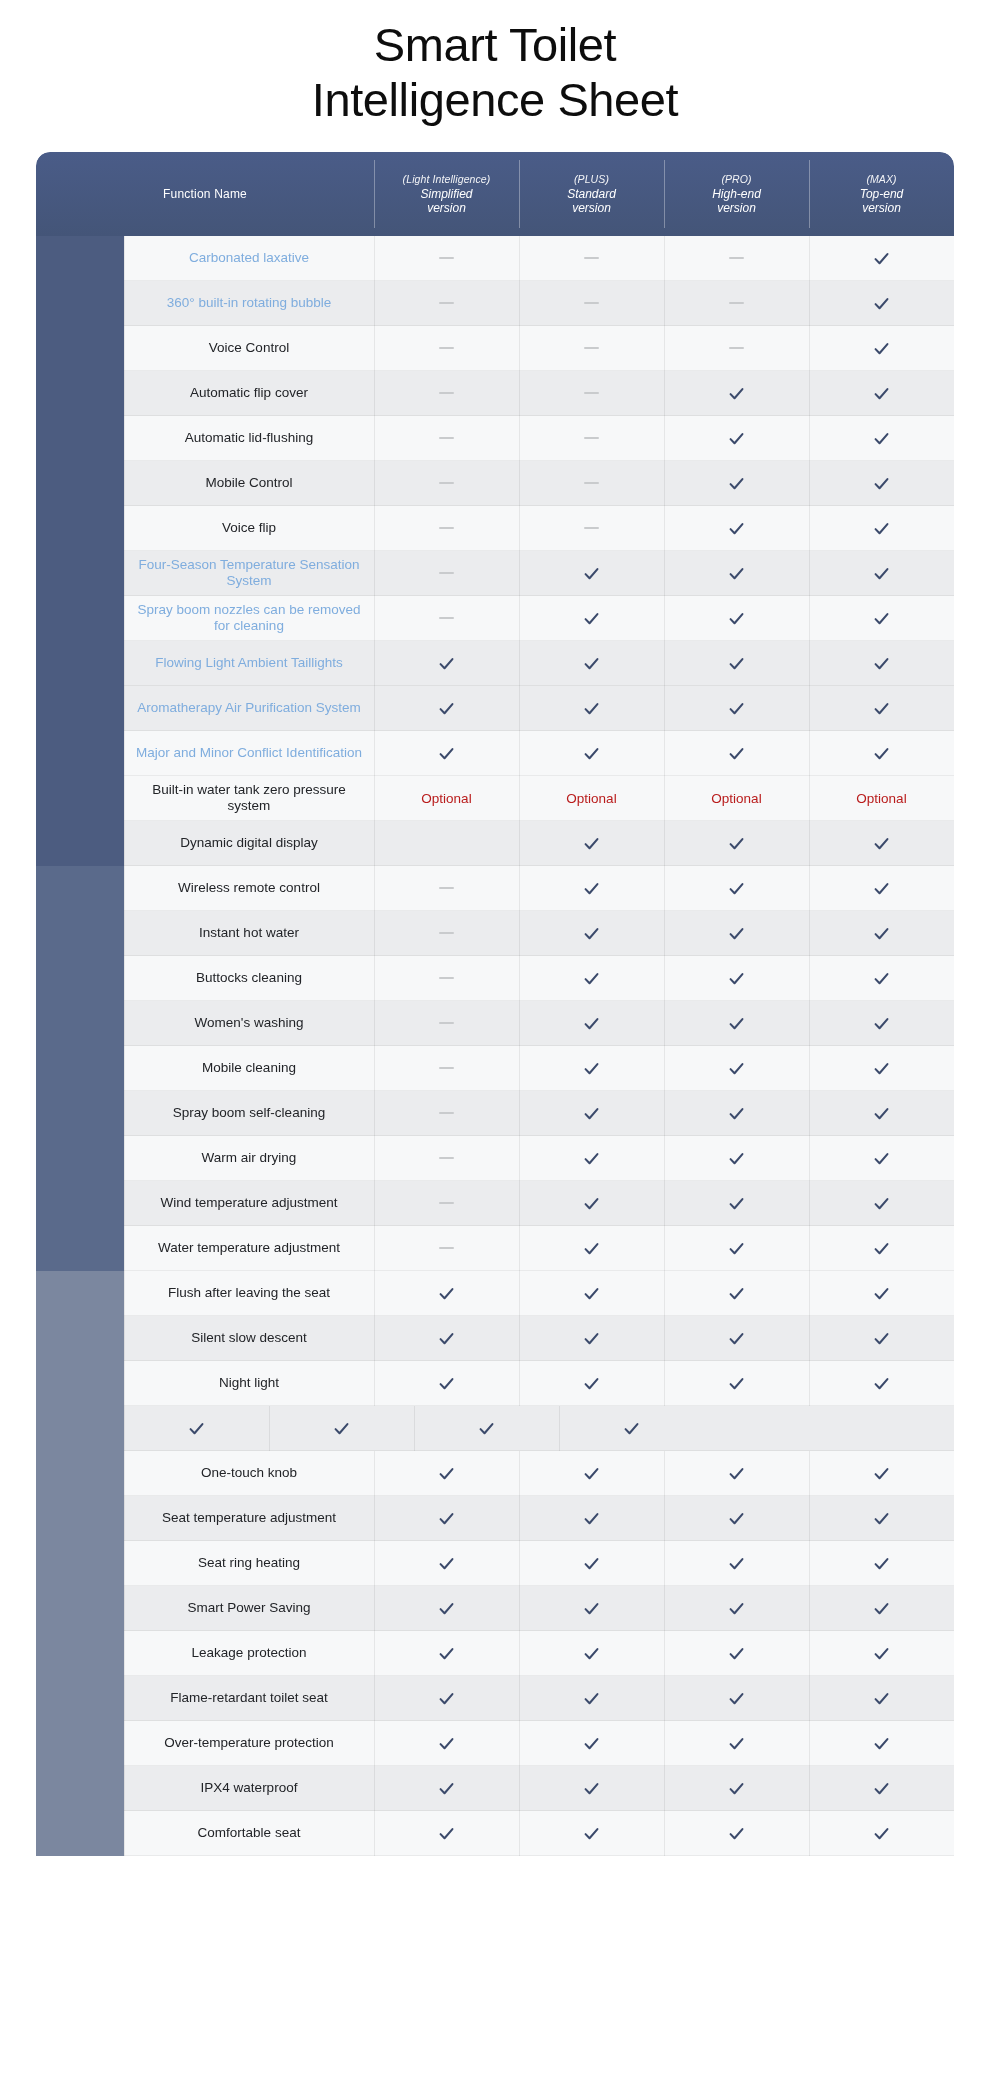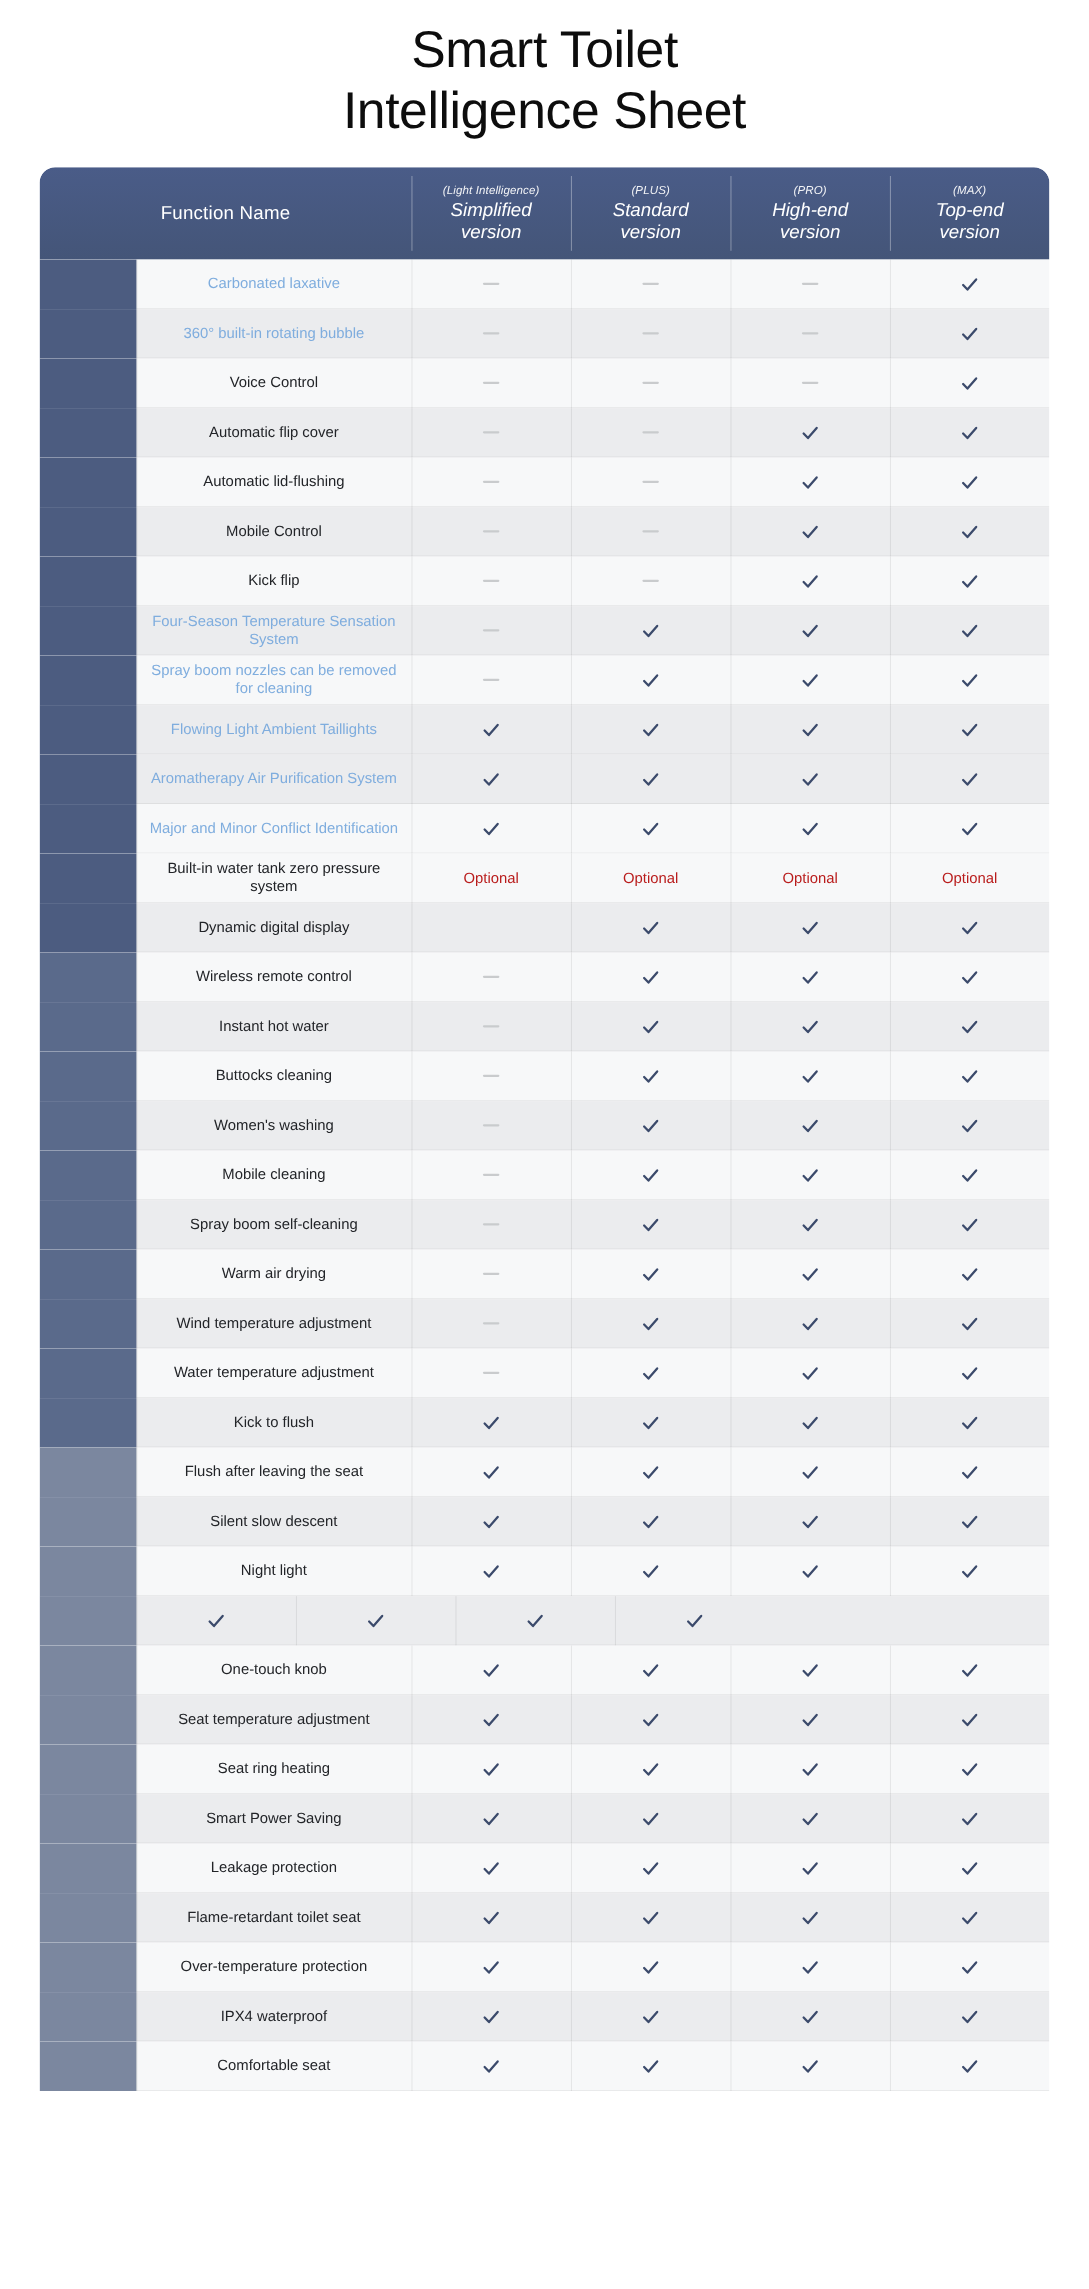--- a/index.html
+++ b/index.html
@@ -76,21 +76,21 @@
   }
   .th-tag {
     font-size: 10.5px;
     font-weight: 400;
     opacity: 0.93;
     margin-bottom: 2px;
     letter-spacing: 0.1px;
     white-space: nowrap;
   }
   .th-label {
-    font-size: 17px;
+    font-size: 12px;
     font-weight: 400;
     line-height: 1.17;
   }
 
   
   .tbody { position: relative; }
   .trow {
     display: flex;
     align-items: stretch;
     min-height: 45px;
@@ -309,21 +309,21 @@
             </svg>
           </div>
           <div class="cell-val">
             <svg class="check" viewBox="0 0 24 24">
               <path d="M4.5 12.8 L9.5 18 L19.5 6.4"></path>
             </svg>
           </div>
         </div>
         <div class="trow odd">
           <div class="rail b1"></div>
-          <div class="cell-name">Kick flip</div>
+          <div class="cell-name">Voice flip</div>
           <div class="cell-val">
             <span class="dash"></span>
           </div>
           <div class="cell-val">
             <span class="dash"></span>
           </div>
           <div class="cell-val">
             <svg class="check" viewBox="0 0 24 24">
               <path d="M4.5 12.8 L9.5 18 L19.5 6.4"></path>
             </svg>
@@ -679,44 +679,20 @@
             <svg class="check" viewBox="0 0 24 24">
               <path d="M4.5 12.8 L9.5 18 L19.5 6.4"></path>
             </svg>
           </div>
           <div class="cell-val">
             <svg class="check" viewBox="0 0 24 24">
               <path d="M4.5 12.8 L9.5 18 L19.5 6.4"></path>
             </svg>
           </div>
         </div>
-        <div class="trow even">
-          <div class="rail b2"></div>
-          <div class="cell-name">Kick to flush</div>
-          <div class="cell-val">
-            <svg class="check" viewBox="0 0 24 24">
-              <path d="M4.5 12.8 L9.5 18 L19.5 6.4"></path>
-            </svg>
-          </div>
-          <div class="cell-val">
-            <svg class="check" viewBox="0 0 24 24">
-              <path d="M4.5 12.8 L9.5 18 L19.5 6.4"></path>
-            </svg>
-          </div>
-          <div class="cell-val">
-            <svg class="check" viewBox="0 0 24 24">
-              <path d="M4.5 12.8 L9.5 18 L19.5 6.4"></path>
-            </svg>
-          </div>
-          <div class="cell-val">
-            <svg class="check" viewBox="0 0 24 24">
-              <path d="M4.5 12.8 L9.5 18 L19.5 6.4"></path>
-            </svg>
-          </div>
-        </div>
         <div class="trow odd">
           <div class="rail b3"></div>
           <div class="cell-name">Flush after leaving the seat</div>
           <div class="cell-val">
             <svg class="check" viewBox="0 0 24 24">
               <path d="M4.5 12.8 L9.5 18 L19.5 6.4"></path>
             </svg>
           </div>
           <div class="cell-val">
             <svg class="check" viewBox="0 0 24 24">

